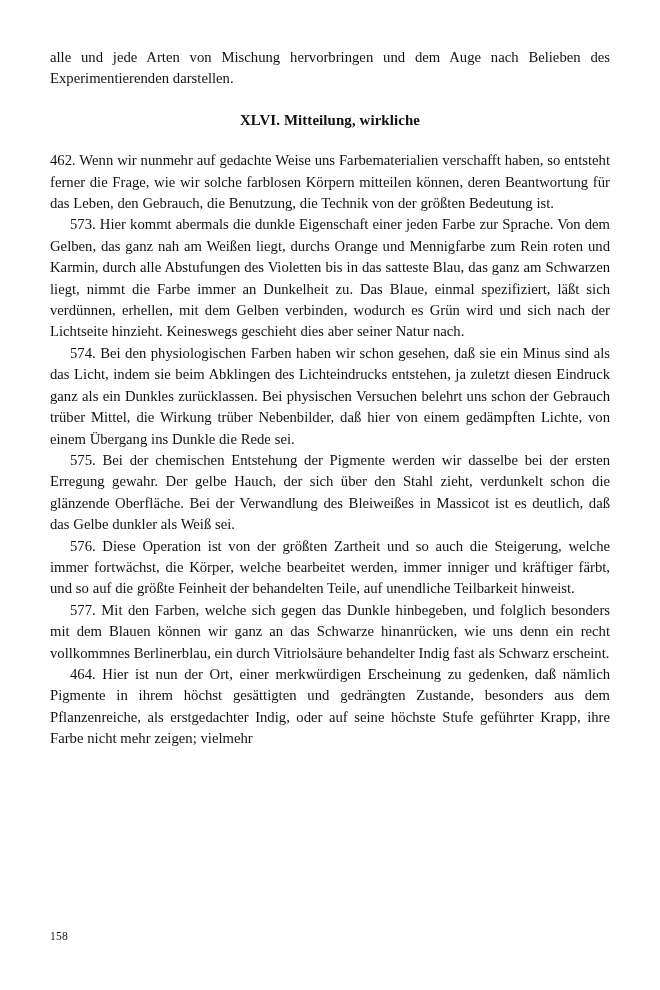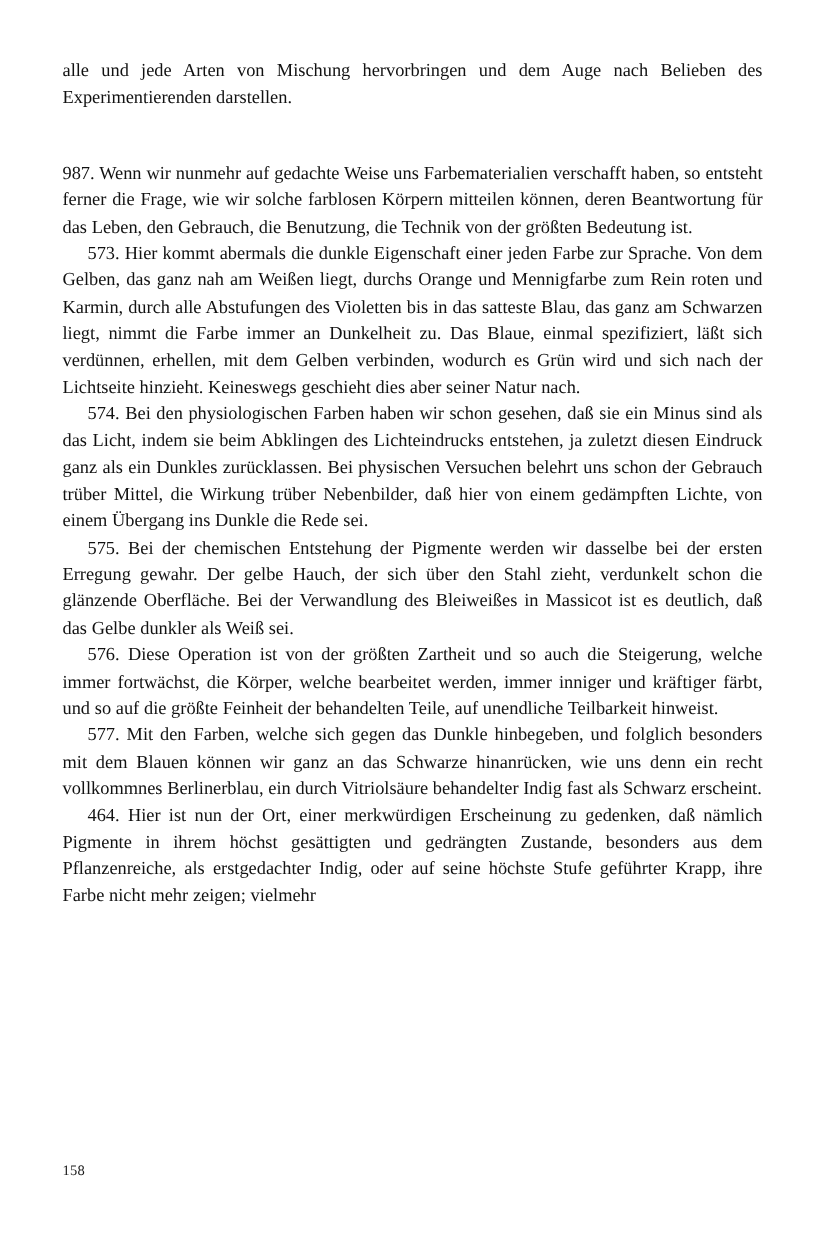--- a/index.html
+++ b/index.html
@@ -68,24 +68,25 @@
 
 <div class="page">
 
   <div class="text-block">
 
     <p class="para no-indent">alle und jede Arten von Mischung hervorbringen und dem Auge nach Belieben des Experimentierenden darstellen.</p>
 
 
     <div class="gap-before-heading"></div>
 
+    <h2 class="section-heading">XLVI. Mitteilung, wirkliche</h2>
 
     <div class="gap-after-heading"></div>
 
-    <p class="para no-indent">987. Wenn wir nunmehr auf gedachte Weise uns Farbematerialien verschafft haben, so entsteht ferner die Frage, wie wir solche farblosen Körpern mitteilen können, deren Beantwortung für das Leben, den Gebrauch, die Benutzung, die Technik von der größten Bedeutung ist.</p>
+    <p class="para no-indent">462. Wenn wir nunmehr auf gedachte Weise uns Farbematerialien verschafft haben, so entsteht ferner die Frage, wie wir solche farblosen Körpern mitteilen können, deren Beantwortung für das Leben, den Gebrauch, die Benutzung, die Technik von der größten Bedeutung ist.</p>
 
     <p class="para">573. Hier kommt abermals die dunkle Eigenschaft einer jeden Farbe zur Sprache. Von dem Gelben, das ganz nah am Weißen liegt, durchs Orange und Mennigfarbe zum Rein roten und Karmin, durch alle Abstufungen des Violetten bis in das satteste Blau, das ganz am Schwarzen liegt, nimmt die Farbe immer an Dunkelheit zu. Das Blaue, einmal spezifiziert, läßt sich verdünnen, erhellen, mit dem Gelben verbinden, wodurch es Grün wird und sich nach der Lichtseite hinzieht. Keineswegs geschieht dies aber seiner Natur nach.</p>
 
     <p class="para">574. Bei den physiologischen Farben haben wir schon gesehen, daß sie ein Minus sind als das Licht, indem sie beim Abklingen des Lichteindrucks entstehen, ja zuletzt diesen Eindruck ganz als ein Dunkles zurücklassen. Bei physischen Versuchen belehrt uns schon der Gebrauch trüber Mittel, die Wirkung trüber Nebenbilder, daß hier von einem gedämpften Lichte, von einem Übergang ins Dunkle die Rede sei.</p>
 
     <p class="para">575. Bei der chemischen Entstehung der Pigmente werden wir dasselbe bei der ersten Erregung gewahr. Der gelbe Hauch, der sich über den Stahl zieht, verdunkelt schon die glänzende Oberfläche. Bei der Verwandlung des Bleiweißes in Massicot ist es deutlich, daß das Gelbe dunkler als Weiß sei.</p>
 
     <p class="para">576. Diese Operation ist von der größten Zartheit und so auch die Steigerung, welche immer fortwächst, die Körper, welche bearbeitet werden, immer inniger und kräftiger färbt, und so auf die größte Feinheit der behandelten Teile, auf unendliche Teilbarkeit hinweist.</p>
 
     <p class="para">577. Mit den Farben, welche sich gegen das Dunkle hinbegeben, und folglich besonders mit dem Blauen können wir ganz an das Schwarze hinanrücken, wie uns denn ein recht vollkommnes Berlinerblau, ein durch Vitriolsäure behandelter Indig fast als Schwarz erscheint.</p>

